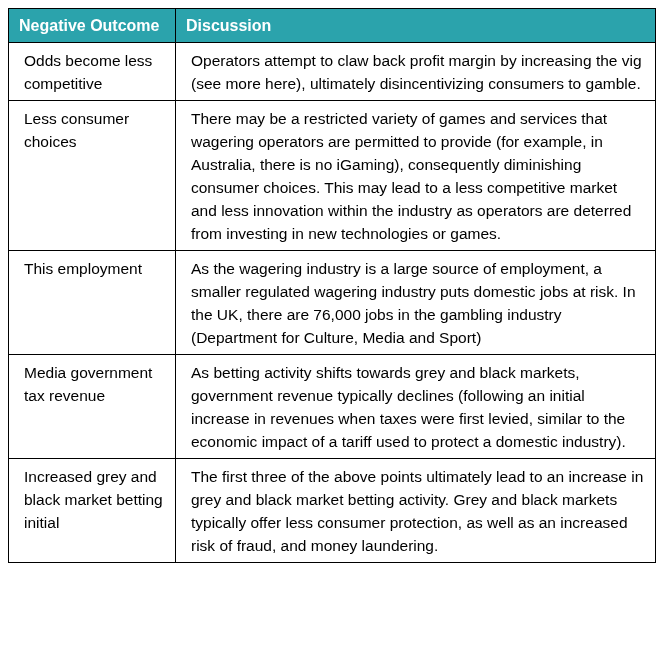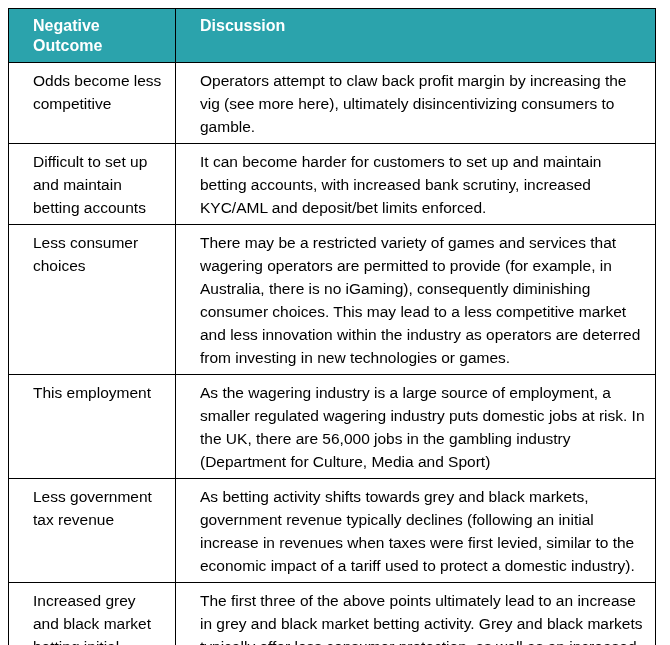--- a/index.html
+++ b/index.html
@@ -26,29 +26,29 @@
     vertical-align: top;
     text-align: left;
     word-wrap: break-word;
   }
   th {
     background: var(--header-bg, #2BA3AC);
     color: var(--header-text, #FFFFFF);
     font-size: 16px;
     font-weight: bold;
     line-height: 20px;
-    padding: 7px 10px 6px 24px;
+    padding: 7px 10px 6px 10px;
     margin-left: 8px;
   }
   td {
     font-size: 15.5px;
     font-weight: normal;
     line-height: 23px;
     color: var(--body-text, #000000);
-    padding: 6px 10px 5px 24px;
+    padding: 6px 10px 5px 15px;
   }
 </style>
 </head>
 <body style="--header-bg: #2BA3AC; --header-text: #FFFFFF; --border-color: #000000; --body-text: #000000; --page-bg: #FFFFFF;">
 
 <table class="outcomes">
   <colgroup>
     <col class="c-outcome">
     <col class="c-discussion">
   </colgroup>
@@ -57,33 +57,29 @@
       <th>Negative Outcome</th>
       <th>Discussion</th>
     </tr>
   </thead>
   <tbody id="table-body">
       <tr>
         <td>Odds become less competitive</td>
         <td>Operators attempt to claw back profit margin by increasing the vig (see more here), ultimately disincentivizing consumers to gamble.</td>
       </tr>
       <tr>
-        <td>Difficult to set up and maintain betting accounts</td>
-        <td>It can become harder for customers to set up and maintain betting accounts, with increased bank scrutiny, increased KYC/AML and deposit/bet limits enforced.</td>
-      </tr>
-      <tr>
         <td>Less consumer choices</td>
         <td>There may be a restricted variety of games and services that wagering operators are permitted to provide (for example, in Australia, there is no iGaming), consequently diminishing consumer choices. This may lead to a less competitive market and less innovation within the industry as operators are deterred from investing in new technologies or games.</td>
       </tr>
       <tr>
         <td>This employment</td>
-        <td>As the wagering industry is a large source of employment, a smaller regulated wagering industry puts domestic jobs at risk. In the UK, there are 56,000 jobs in the gambling industry (Department for Culture, Media and Sport)</td>
+        <td>As the wagering industry is a large source of employment, a smaller regulated wagering industry puts domestic jobs at risk. In the UK, there are 76,000 jobs in the gambling industry (Department for Culture, Media and Sport)</td>
       </tr>
       <tr>
-        <td>Less government tax revenue</td>
+        <td>Media government tax revenue</td>
         <td>As betting activity shifts towards grey and black markets, government revenue typically declines (following an initial increase in revenues when taxes were first levied, similar to the economic impact of a tariff used to protect a domestic industry).</td>
       </tr>
       <tr>
         <td>Increased grey and black market betting initial</td>
         <td>The first three of the above points ultimately lead to an increase in grey and black market betting activity. Grey and black markets typically offer less consumer protection, as well as an increased risk of fraud, and money laundering.</td>
       </tr>
     </tbody>
 </table>
 
 </body></html>

